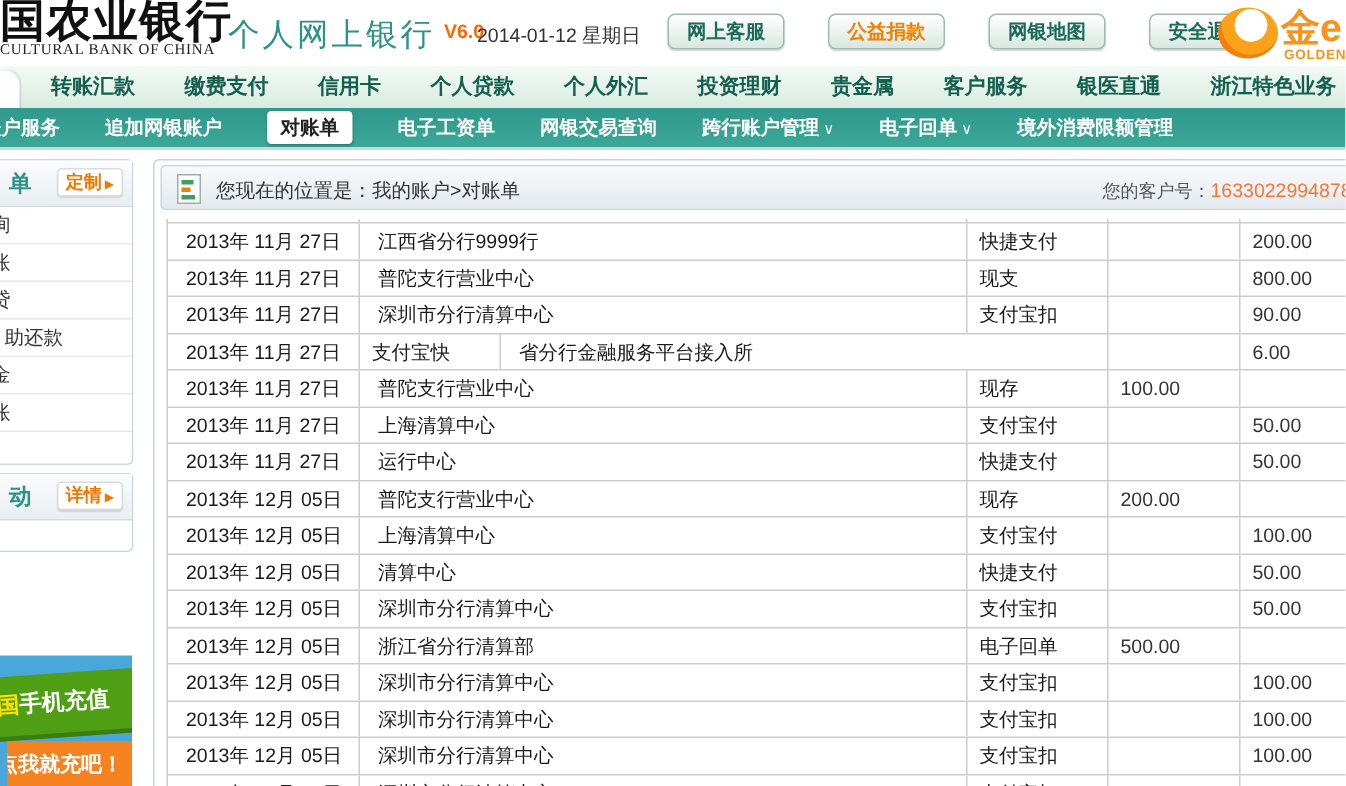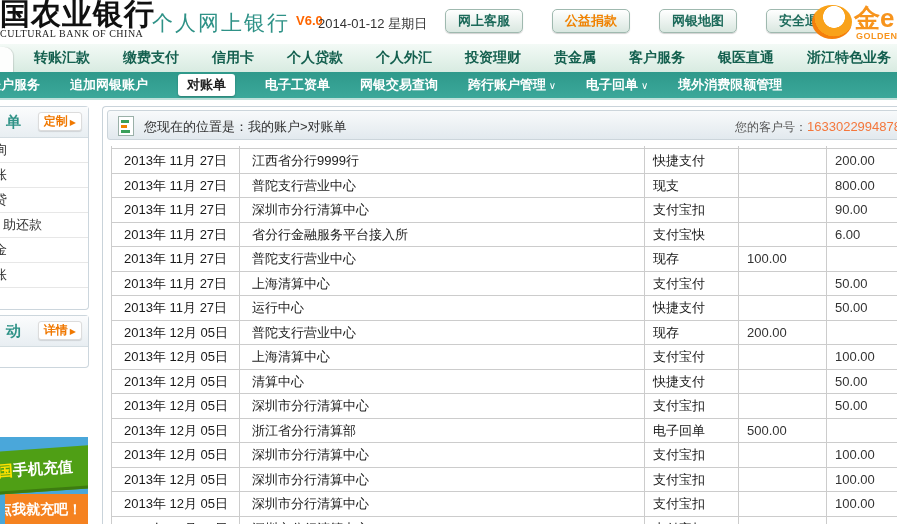--- a/index.html
+++ b/index.html
@@ -205,22 +205,22 @@
         </div>
         <div class="trow">
           <div class="tcell c-date">2013年 11月 27日</div>
           <div class="tcell c-branch">深圳市分行清算中心</div>
           <div class="tcell c-type">支付宝扣</div>
           <div class="tcell c-income"></div>
           <div class="tcell c-expense">90.00</div>
         </div>
         <div class="trow">
           <div class="tcell c-date">2013年 11月 27日</div>
+          <div class="tcell c-type">支付宝快</div>
           <div class="tcell c-branch">省分行金融服务平台接入所</div>
-          <div class="tcell c-type">支付宝快</div>
           <div class="tcell c-income"></div>
           <div class="tcell c-expense">6.00</div>
         </div>
         <div class="trow">
           <div class="tcell c-date">2013年 11月 27日</div>
           <div class="tcell c-branch">普陀支行营业中心</div>
           <div class="tcell c-type">现存</div>
           <div class="tcell c-income">100.00</div>
           <div class="tcell c-expense"></div>
         </div>

